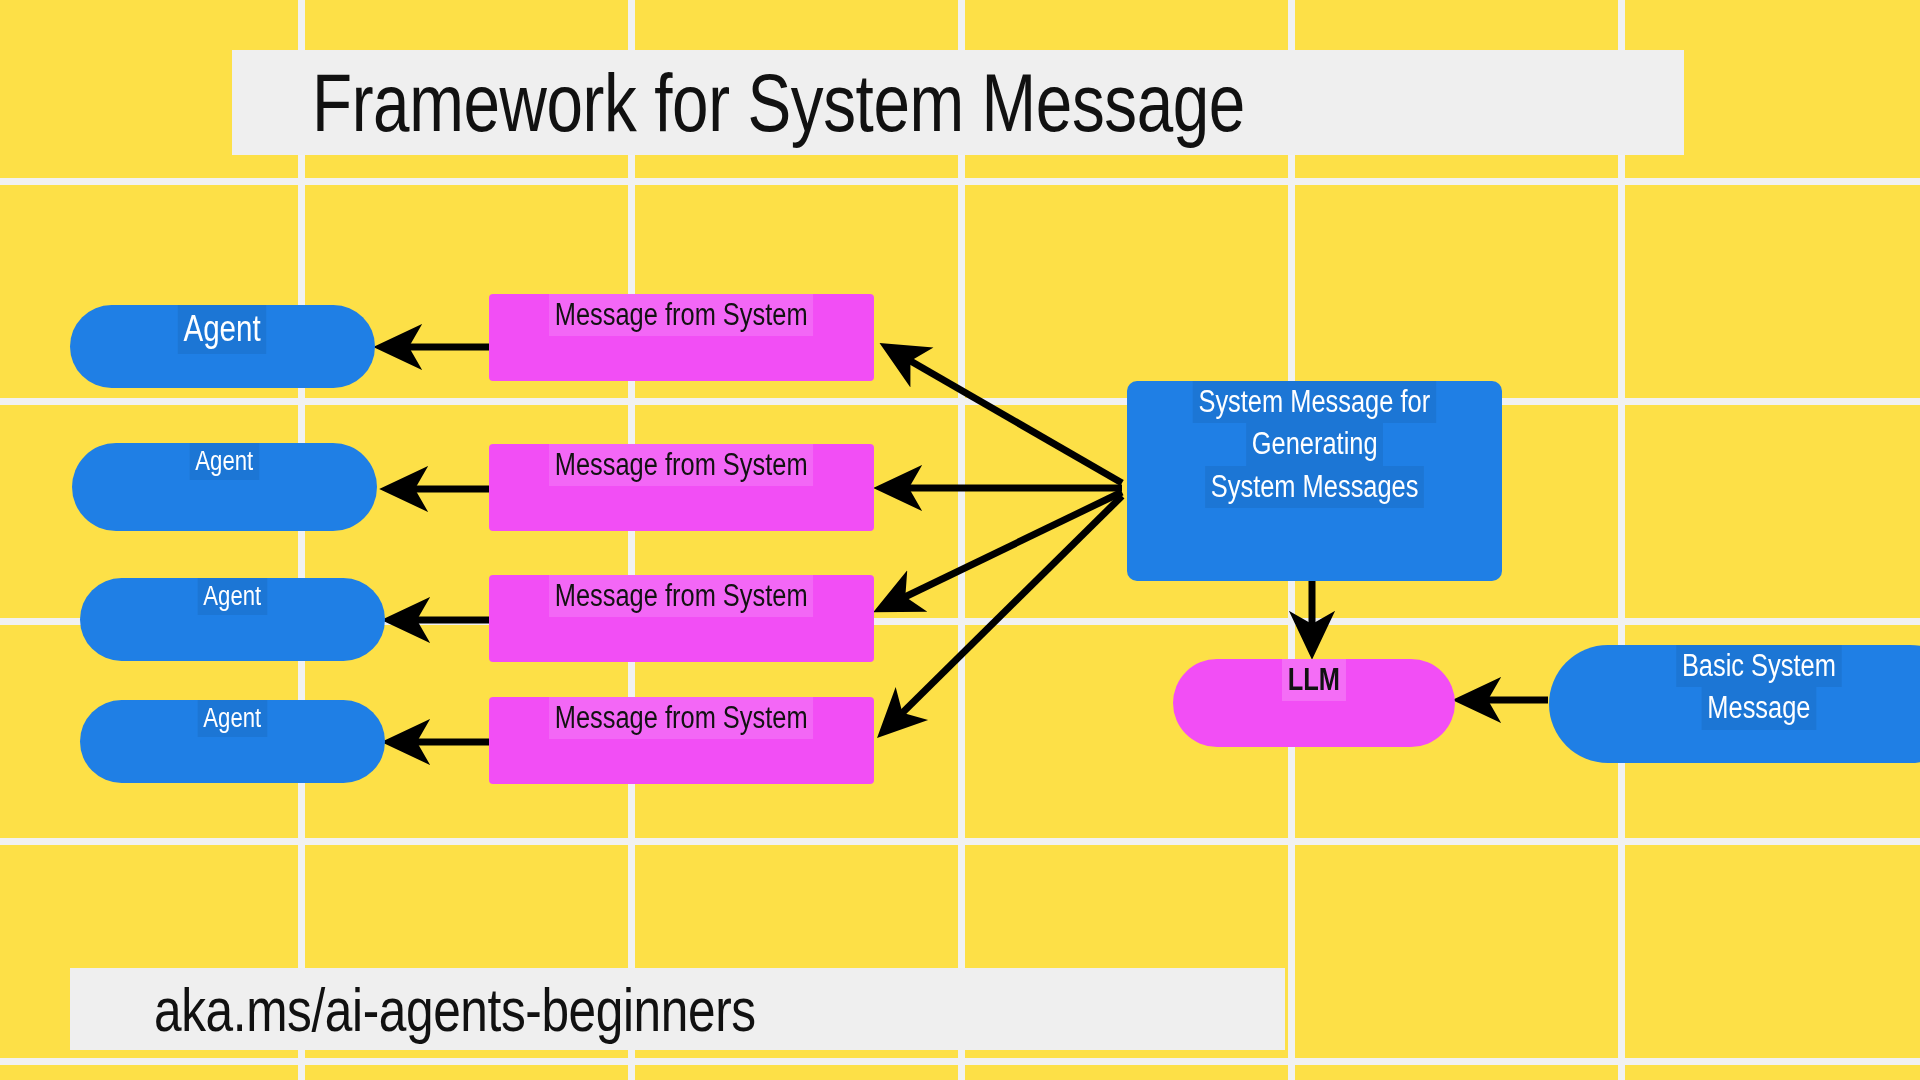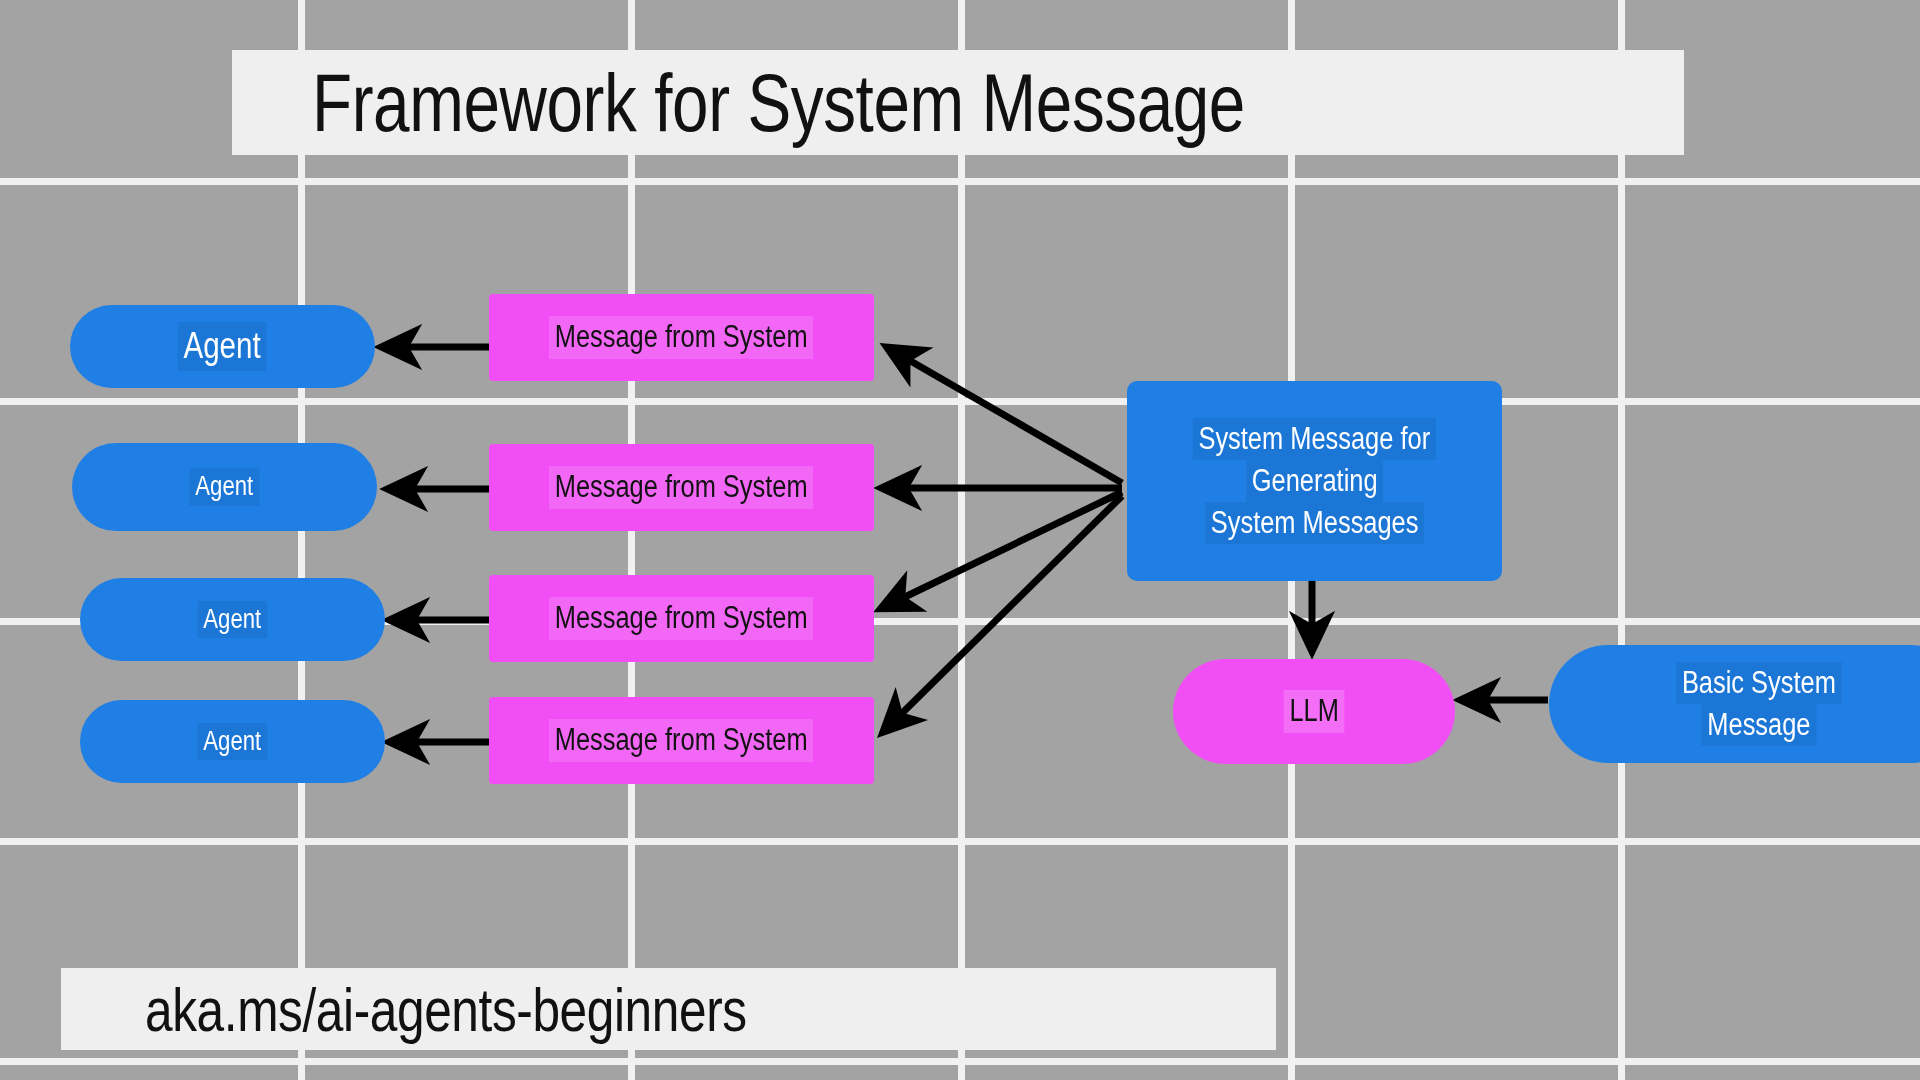--- a/index.html
+++ b/index.html
@@ -5,21 +5,21 @@
   * { box-sizing: border-box; margin: 0; padding: 0; }
   html, body {
     width: 1920px; height: 1080px;
     background: #ffffff;
     font-family: "Liberation Sans", sans-serif;
     overflow: hidden;
   }
   #canvas {
     position: relative;
     width: 1920px; height: 1080px;
-    background: #a3a3a3;
+    background: #fde047;
   }
 
   
   #grid { position: absolute; inset: 0; pointer-events: none; }
   .gl-v, .gl-h { position: absolute; background: #f1f1f1; }
   .gl-v { width: 7px; top: 0; bottom: 0; }
   .gl-h { height: 7px; left: 0; right: 0; }
 
   
   #arrows { position: absolute; inset: 0; }
@@ -34,30 +34,30 @@
   .band-text {
     font-family: "Liberation Sans", sans-serif;
     font-weight: 400;
     color: #111111;
     white-space: nowrap;
     transform: scaleX(0.80);
     transform-origin: left center;
   }
   #title-band { left: 232px; top: 50px; width: 1452px; height: 105px; }
   #title-text { font-size: 82px; padding-left: 100px; letter-spacing: -0.5px; }
-  #footer-band { left: 61px; top: 968px; width: 1215px; height: 82px; }
+  #footer-band { left: 70px; top: 968px; width: 1215px; height: 82px; }
   #footer-text { font-size: 62px; padding-left: 105px; letter-spacing: -0.5px; }
 
   
   .node {
     position: absolute;
     display: flex;
     flex-direction: column;
     align-items: center;
-    justify-content: center;
+    justify-content: flex-start;
     text-align: center;
   }
   .node-label {
     white-space: nowrap;
     transform: scaleX(0.82);
     line-height: 1.30;
     padding: 1px 7px;
   }
 
   
@@ -177,21 +177,21 @@
   <div class="node rect-magenta" style="left:489px; top:697px; width:385px; height:87px;">
     <div class="node-label" style="font-size:31px;">Message from System</div>
   </div>
 
   <div class="node box-blue" style="left:1127px; top:381px; width:375px; height:200px;">
     <div class="node-label" style="font-size:31px;">System Message for</div>
     <div class="node-label" style="font-size:31px;">Generating</div>
     <div class="node-label" style="font-size:31px;">System Messages</div>
   </div>
 
-  <div class="node pill-magenta" style="left:1173px; top:659px; width:282px; height:105px;">
+  <div class="node pill-magenta" style="left:1173px; top:659px; width:282px; height:88px;font-weight:bold;">
     <div class="node-label" style="font-size:31px;">LLM</div>
   </div>
 
   <div class="node pill-blue" style="left:1549px; top:645px; width:420px; height:118px;">
     <div class="node-label" style="font-size:31px;">Basic System</div>
     <div class="node-label" style="font-size:31px;">Message</div>
   </div>
 
   <div class="band" id="footer-band">
     <div class="band-text" id="footer-text">aka.ms/ai-agents-beginners</div>

